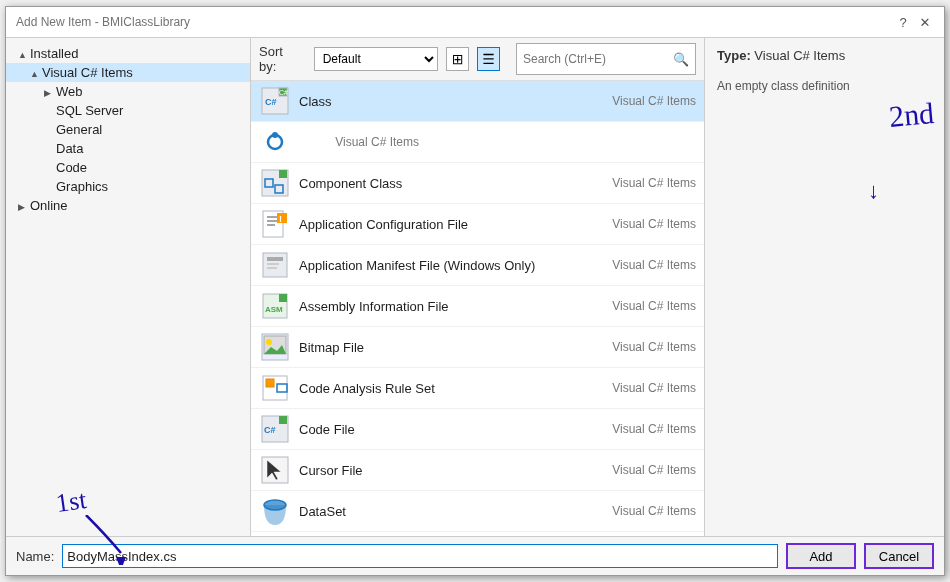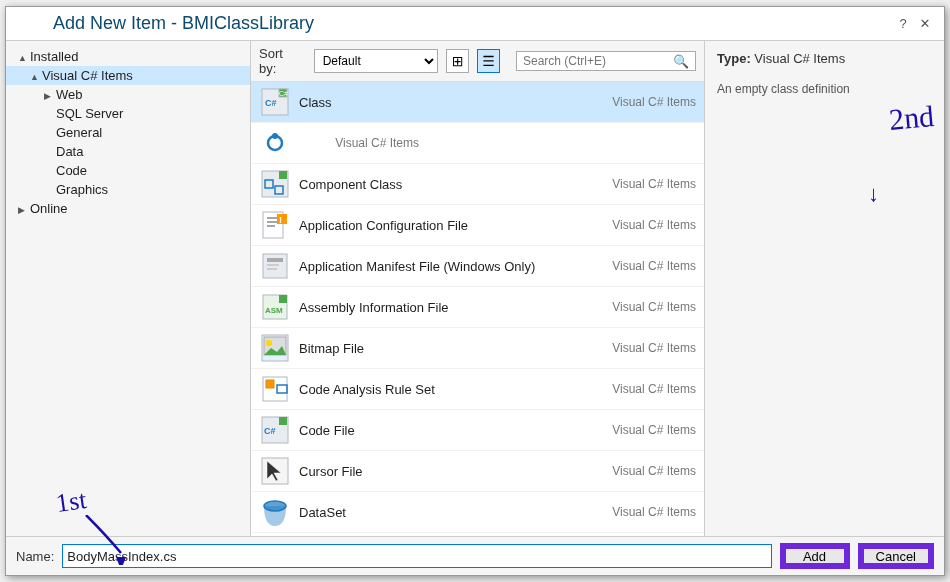--- a/index.html
+++ b/index.html
@@ -25,23 +25,22 @@
     }
     .title-bar {
       background: #fff;
       border-bottom: 1px solid #ccc;
       padding: 6px 10px;
       display: flex;
       align-items: center;
       justify-content: space-between;
     }
     .title-bar-title {
-      font-size: 18px;
-      color: #0c4a6e;
-      margin-left: 37px;
+      font-size: 12px;
+      color: #737373;
     }
     .title-bar-controls {
       display: flex;
       gap: 4px;
     }
     .title-btn {
       width: 18px;
       height: 18px;
       border: none;
       background: transparent;
@@ -208,21 +207,21 @@
       height: 24px;
       border: 1px solid #0078d7;
       background: #fff;
       font-size: 13px;
       padding: 0 4px;
       color: #1e1e1e;
     }
     .btn {
       height: 26px;
       min-width: 70px;
-      border: 6px solid #6d28d9;
+      border: 2px solid #6d28d9;
       background: #e8e8e8;
       cursor: pointer;
       font-size: 13px;
       padding: 0 12px;
     }
     .btn.primary {
       background: #e8e8e8;
     }
 
     
@@ -266,21 +265,21 @@
         <span class="sort-label">Sort by:</span>
         <select class="sort-select">
           <option>Default</option>
           <option>Name</option>
           <option>Type</option>
         </select>
         <button class="view-btn">⊞</button>
         <button class="view-btn active">☰</button>
 
         <div style="flex:1"></div>
-        <div style="display:flex;align-items:center;border:1px solid #aaa;background:#fff;height:20px;padding:0 6px;width:180px;">
+        <div style="display:flex;align-items:center;border:1px solid #aaa;background:#fff;height:32px;padding:0 6px;width:180px;">
           <input type="text" style="border: none; outline: none; font-size: 12px; width: 150px; color: rgb(153, 153, 153);" placeholder="Search (Ctrl+E)">
           <span style="font-size:13px;color:#666;">🔍</span>
         </div>
       </div>
 
       <div class="items-list">
         <div id="items-container">
             <div class="list-item selected">
     <div class="item-icon">
                 <svg width="28" height="28" viewBox="0 0 28 28">

